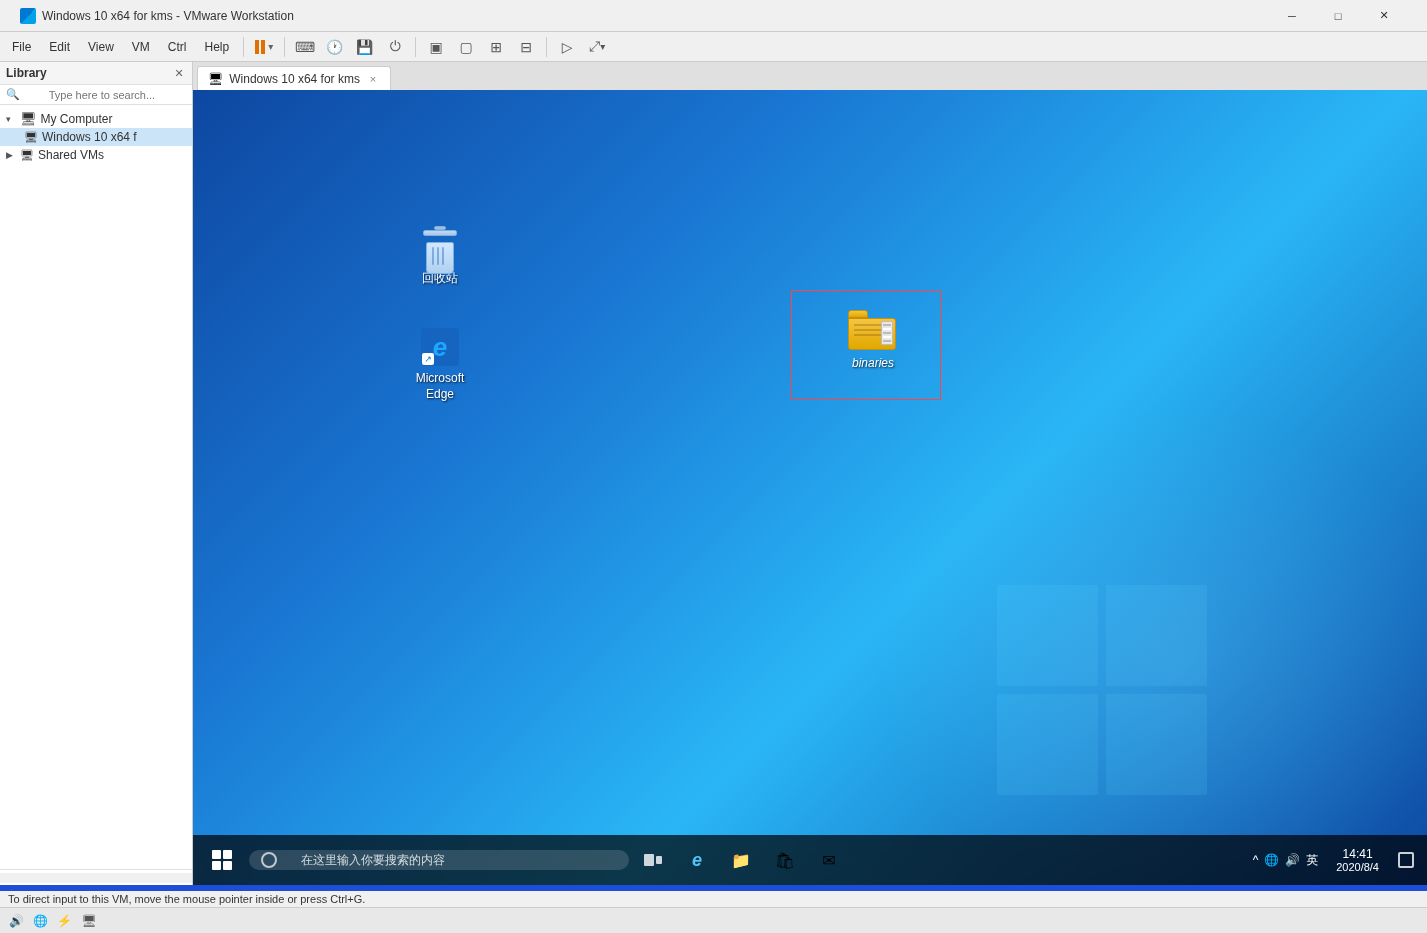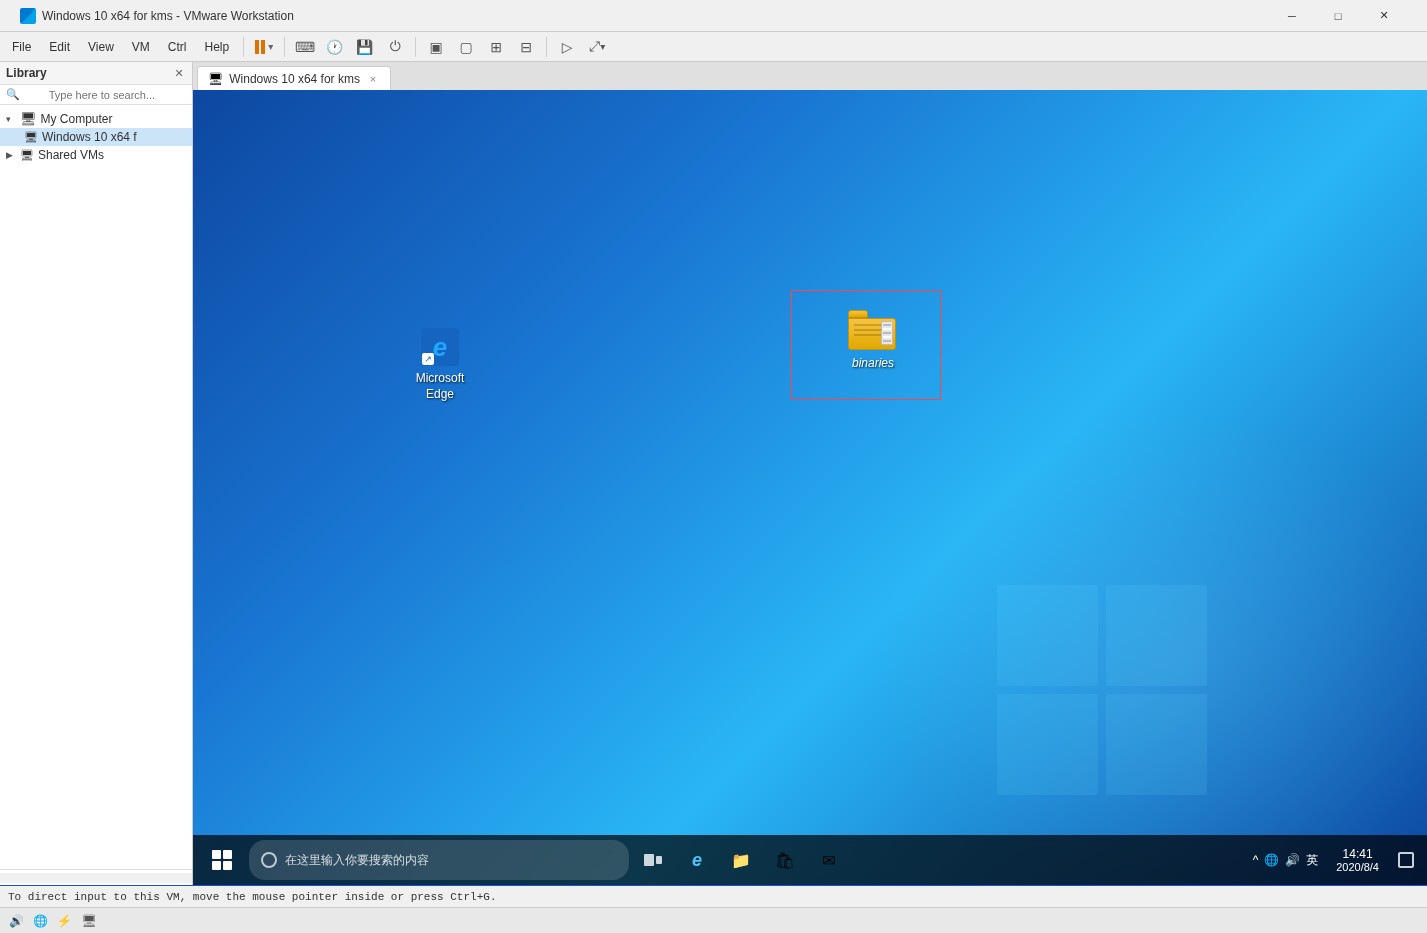--- a/index.html
+++ b/index.html
@@ -401,27 +401,27 @@
       grid-template-columns: 1fr 1fr;
       gap: 2px;
       width: 20px; height: 20px;
     }
     .start-pane {
       background: white;
       border-radius: 1px;
     }
     .search-bar {
       flex: 0 0 380px;
-      height: 40px;
+      height: 20px;
       background: rgba(255,255,255,0.15);
       border-radius: 16px;
       display: flex;
       align-items: center;
       padding: 0 12px;
-      gap: 8px;
+      gap: 24px;
       cursor: text;
     }
     .search-circle {
       width: 16px; height: 16px;
       border: 2px solid rgba(255,255,255,0.7);
       border-radius: 50%;
       flex-shrink: 0;
     }
     .search-text {
       font-size: 12px;
@@ -491,28 +491,27 @@
     .notif-square {
       width: 16px; height: 16px;
       border: 2px solid rgba(255,255,255,0.8);
       border-radius: 2px;
     }
 
     
     .status-bar {
       height: 22px;
       background: #f0f0f0;
-      border-top: 1px solid #1d4ed8;
+      border-top: 6px solid #1d4ed8;
       display: flex;
       align-items: center;
       padding: 0 8px;
       font-size: 11px;
       color: #333;
       flex-shrink: 0;
-      font-family: Liberation Mono, monospace;
     }
 
     
     .vmware-bottom {
       height: 26px;
       background: #e8e8e8;
       border-top: 1px solid #ccc;
       display: flex;
       align-items: center;
       padding: 0 8px;
@@ -633,20 +632,36 @@
 
         <div class="win-logo">
           <div class="win-logo-grid">
             <div class="win-logo-pane"></div>
             <div class="win-logo-pane"></div>
             <div class="win-logo-pane"></div>
             <div class="win-logo-pane"></div>
           </div>
         </div>
 
+        <div class="desktop-icon" style="left: 207px; top: 133px;">
+          <div class="icon-img">
+            <div class="recycle-bin-icon">
+              <div class="rb-handle"></div>
+              <div class="rb-lid"></div>
+              <div class="rb-body">
+                <div class="rb-lines">
+                  <div class="rb-line"></div>
+                  <div class="rb-line"></div>
+                  <div class="rb-line"></div>
+                </div>
+              </div>
+            </div>
+          </div>
+          <span class="icon-label">回收站</span>
+        </div>
 
         <div class="desktop-icon" style="left: 207px; top: 233px;">
           <div class="icon-img">
             <div class="edge-icon-wrap">
               <span class="edge-e">e</span>
               <div class="edge-arrow">↗</div>
             </div>
           </div>
           <span class="icon-label">Microsoft<br>Edge</span>
         </div>

